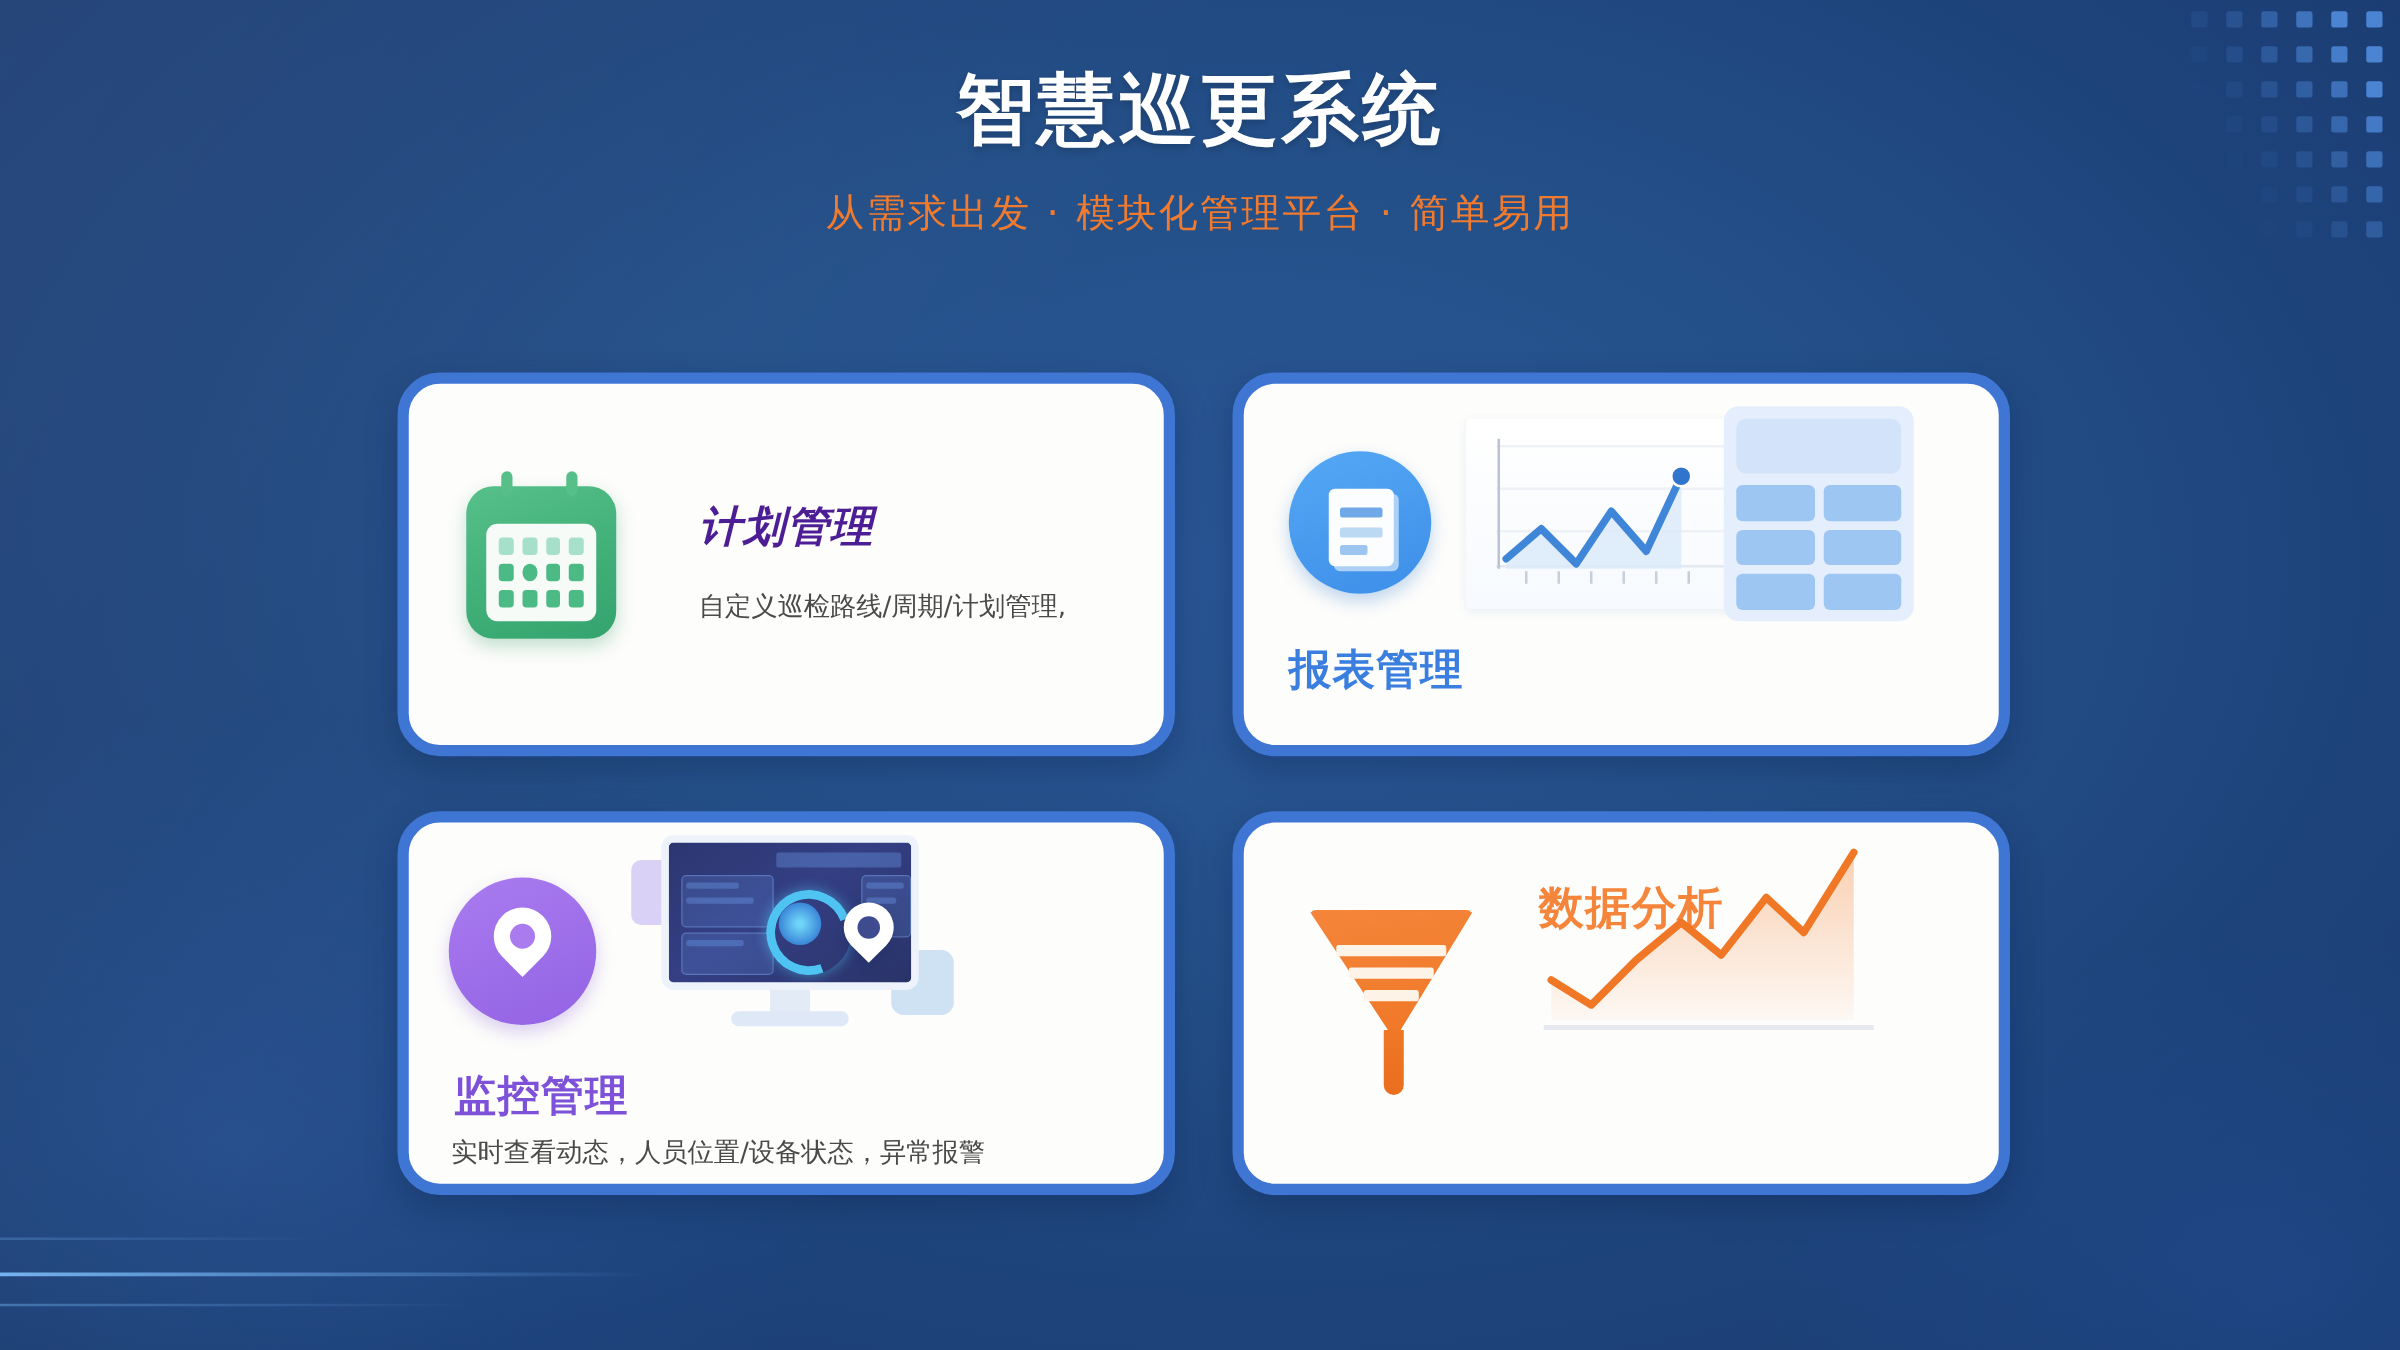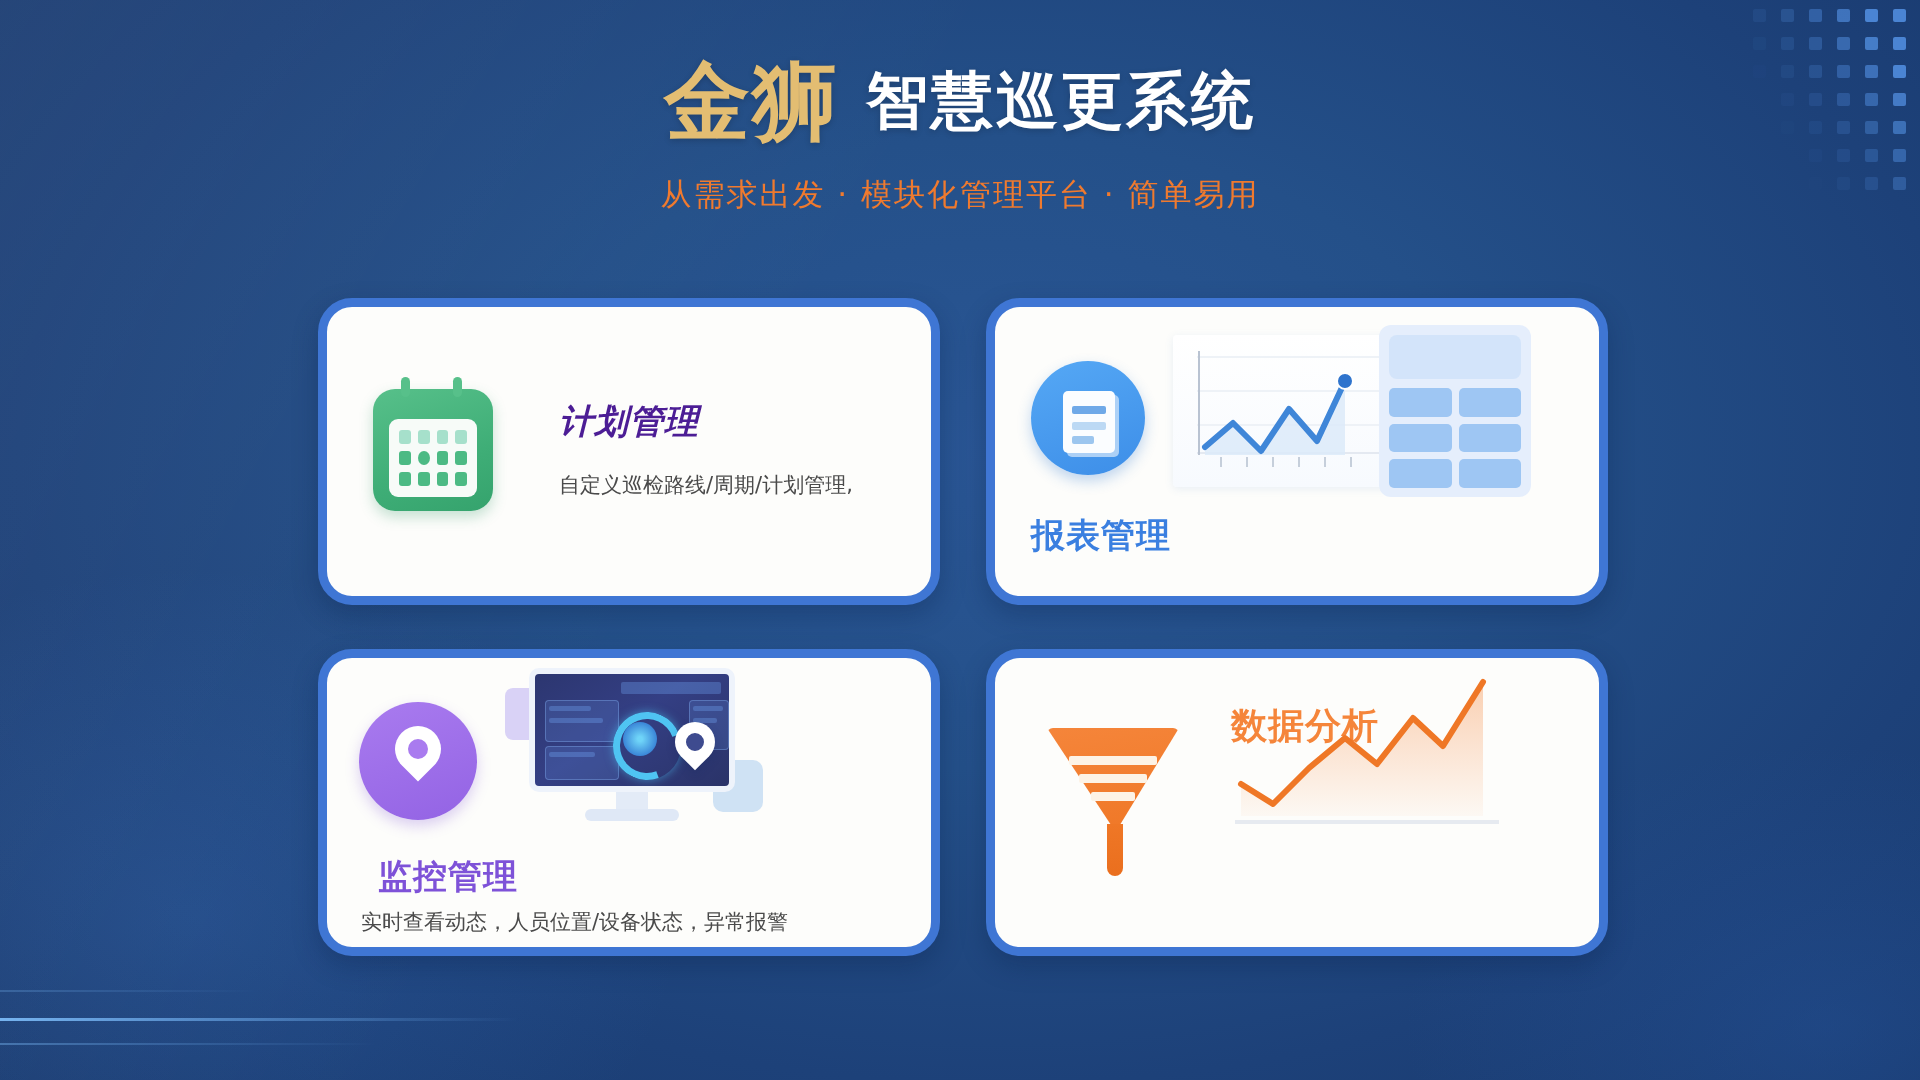--- a/index.html
+++ b/index.html
@@ -305,21 +305,20 @@
       <i style="opacity: 0;"></i>
       <i style="opacity: 0;"></i>
       <i style="opacity: 0.021;"></i>
       <i style="opacity: 0.095;"></i>
       <i style="opacity: 0.222;"></i>
       <i style="opacity: 0.401;"></i>
     </div>
 
   <div class="header">
     <div class="title-row">
-      <span class="brand">金狮</span>
       <span class="title-main">智慧巡更系统</span>
     </div>
     <div class="subtitle">从需求出发 · 模块化管理平台 · 简单易用</div>
   </div>
 
   <div class="grid">
 
     <div class="card">
       <div class="card-inner">
         <div class="cal">
@@ -413,21 +412,21 @@
             <div class="bar" style="left:14px; top:44px; width:54px; height:5px;"></div>
             <div class="bar" style="left:14px; top:78px; width:46px; height:5px;"></div>
             <div class="bar" style="left:158px; top:32px; width:30px; height:5px;"></div>
             <div class="bar" style="left:158px; top:44px; width:24px; height:5px;"></div>
           </div>
           <div class="pin2"></div>
           <div class="neck"></div>
           <div class="base"></div>
         </div>
 
-        <div class="card-title" style="left:36px; top:196px; color:#7e52d8;margin-left:15px;">监控管理</div>
+        <div class="card-title" style="left:36px; top:196px; color:#7e52d8;">监控管理</div>
         <div class="card-desc" style="left:34px; top:248px; width:560px;">
           <div>实时查看动态，人员位置/设备状态，异常报警</div>
         </div>
       </div>
     </div>
 
     <div class="card">
       <div class="card-inner">
         <div class="funnel">
           <div class="tri"></div>

